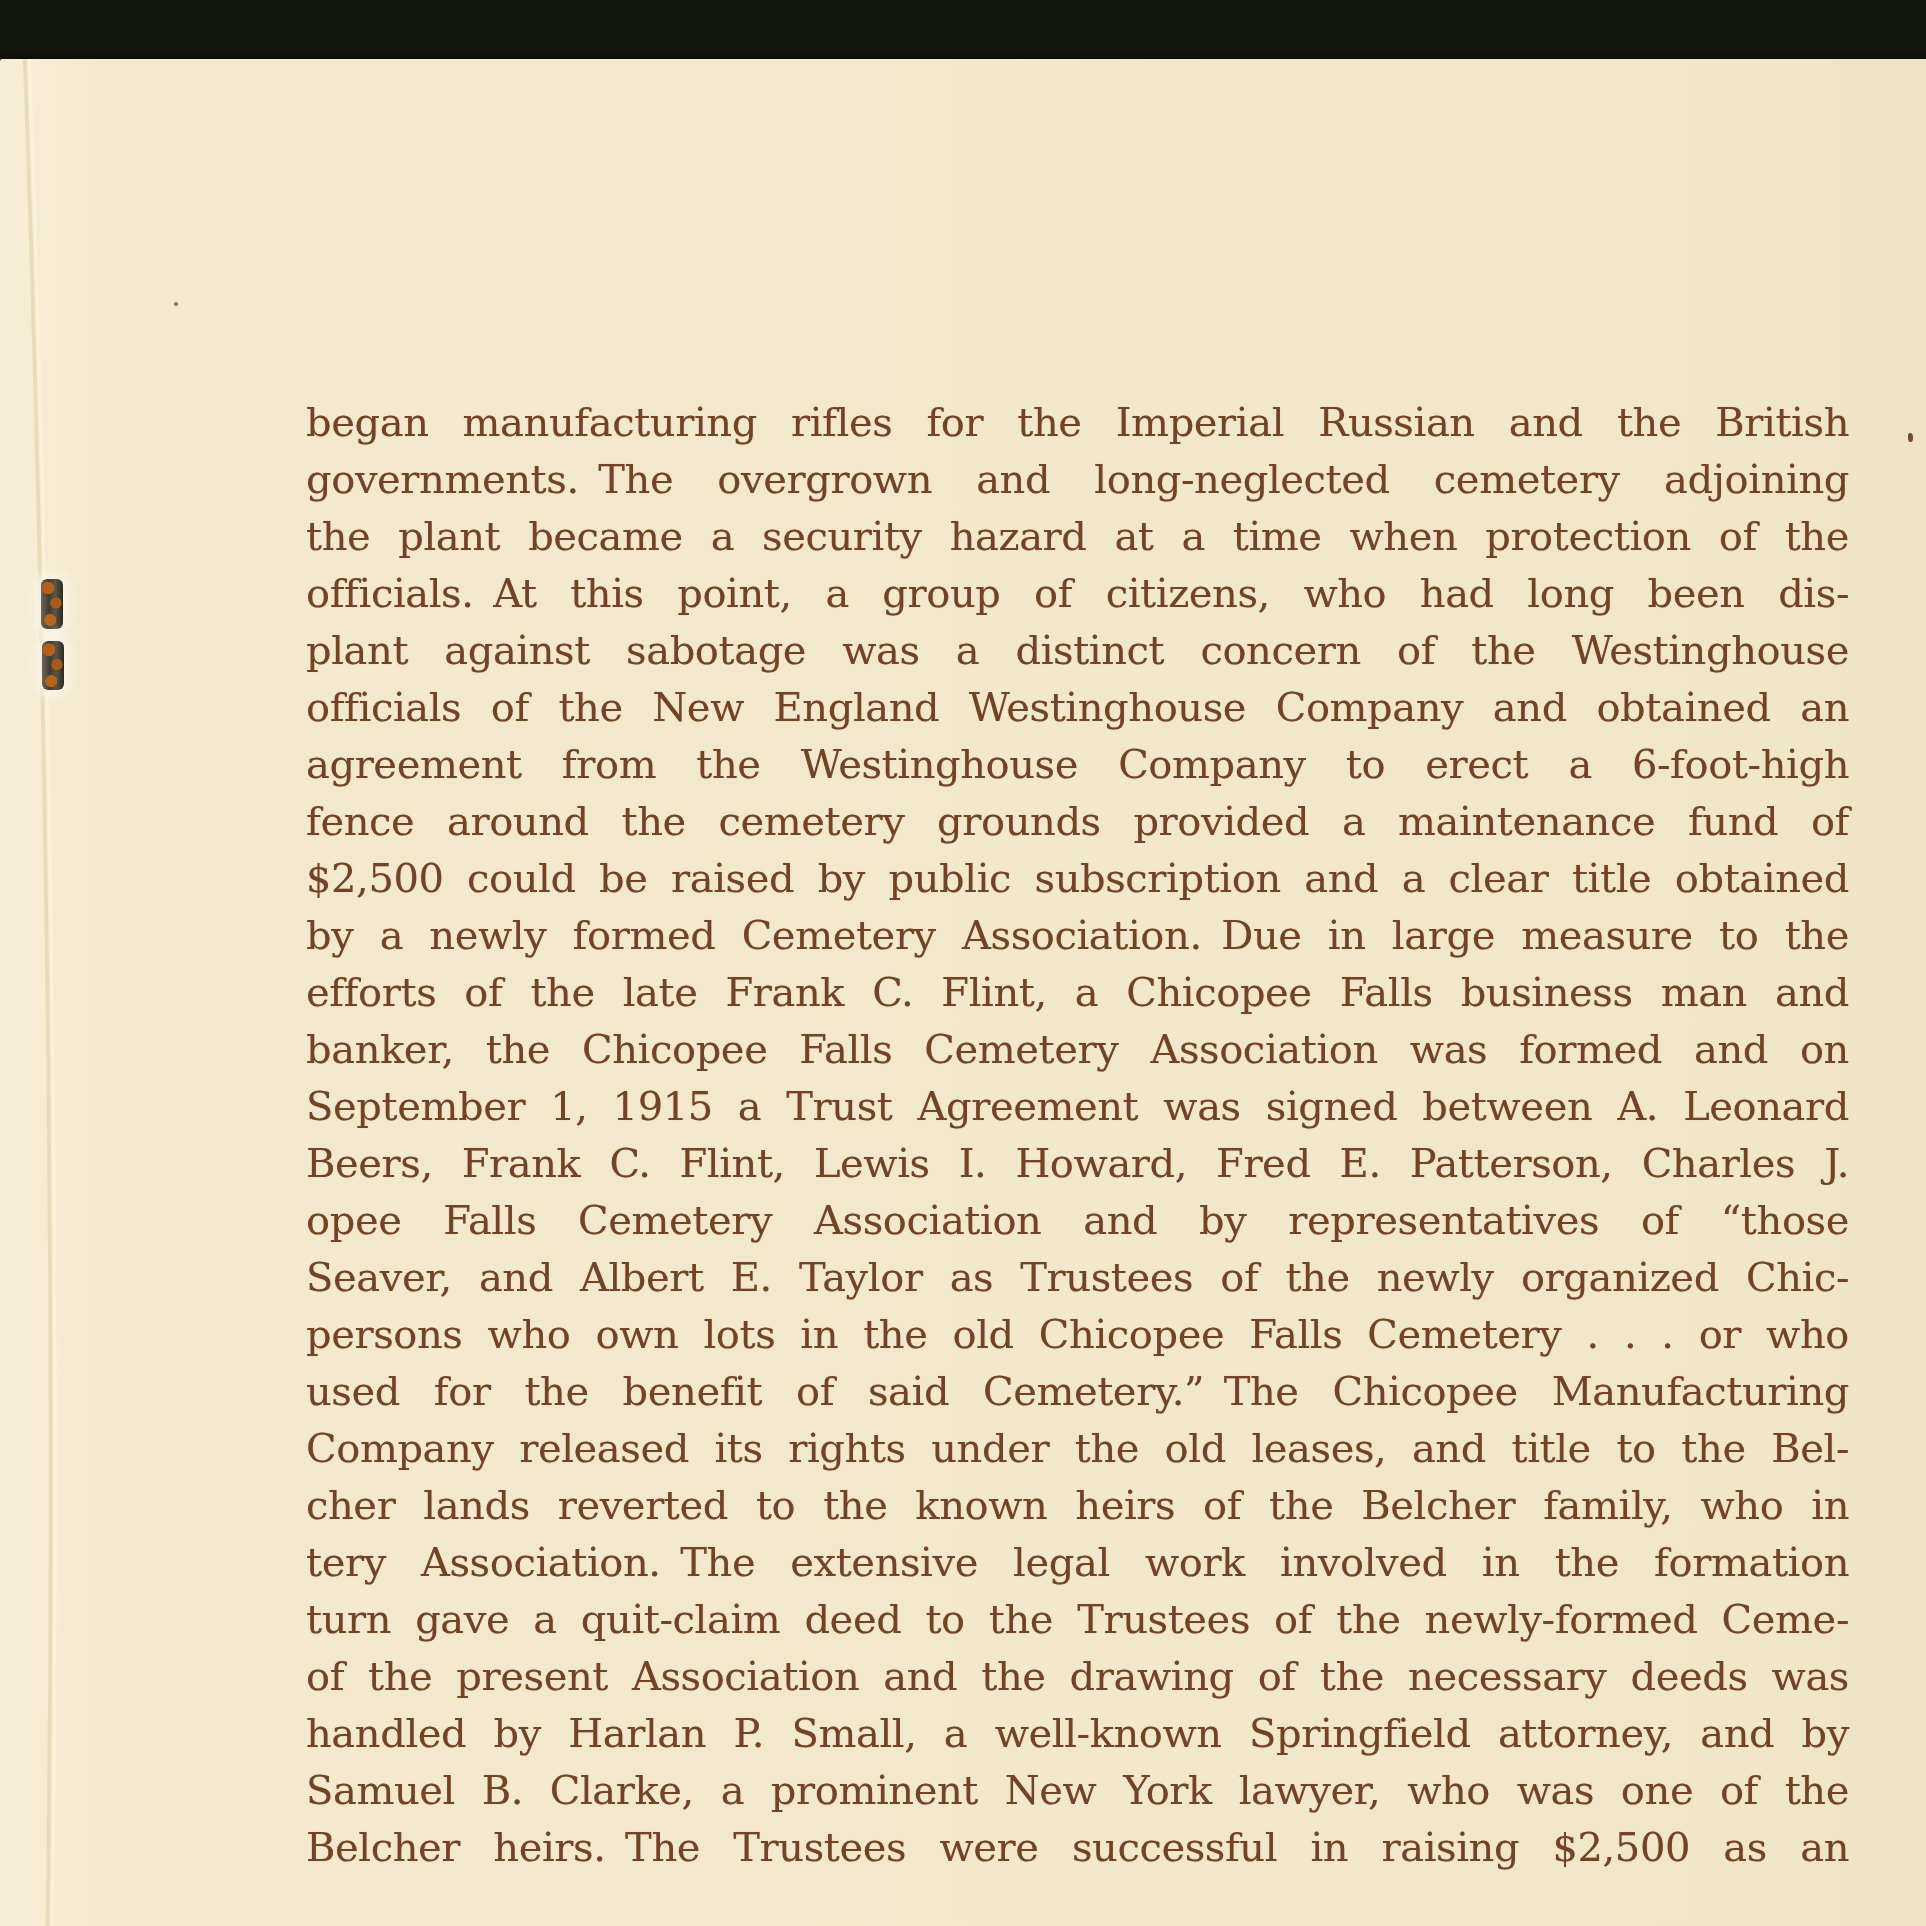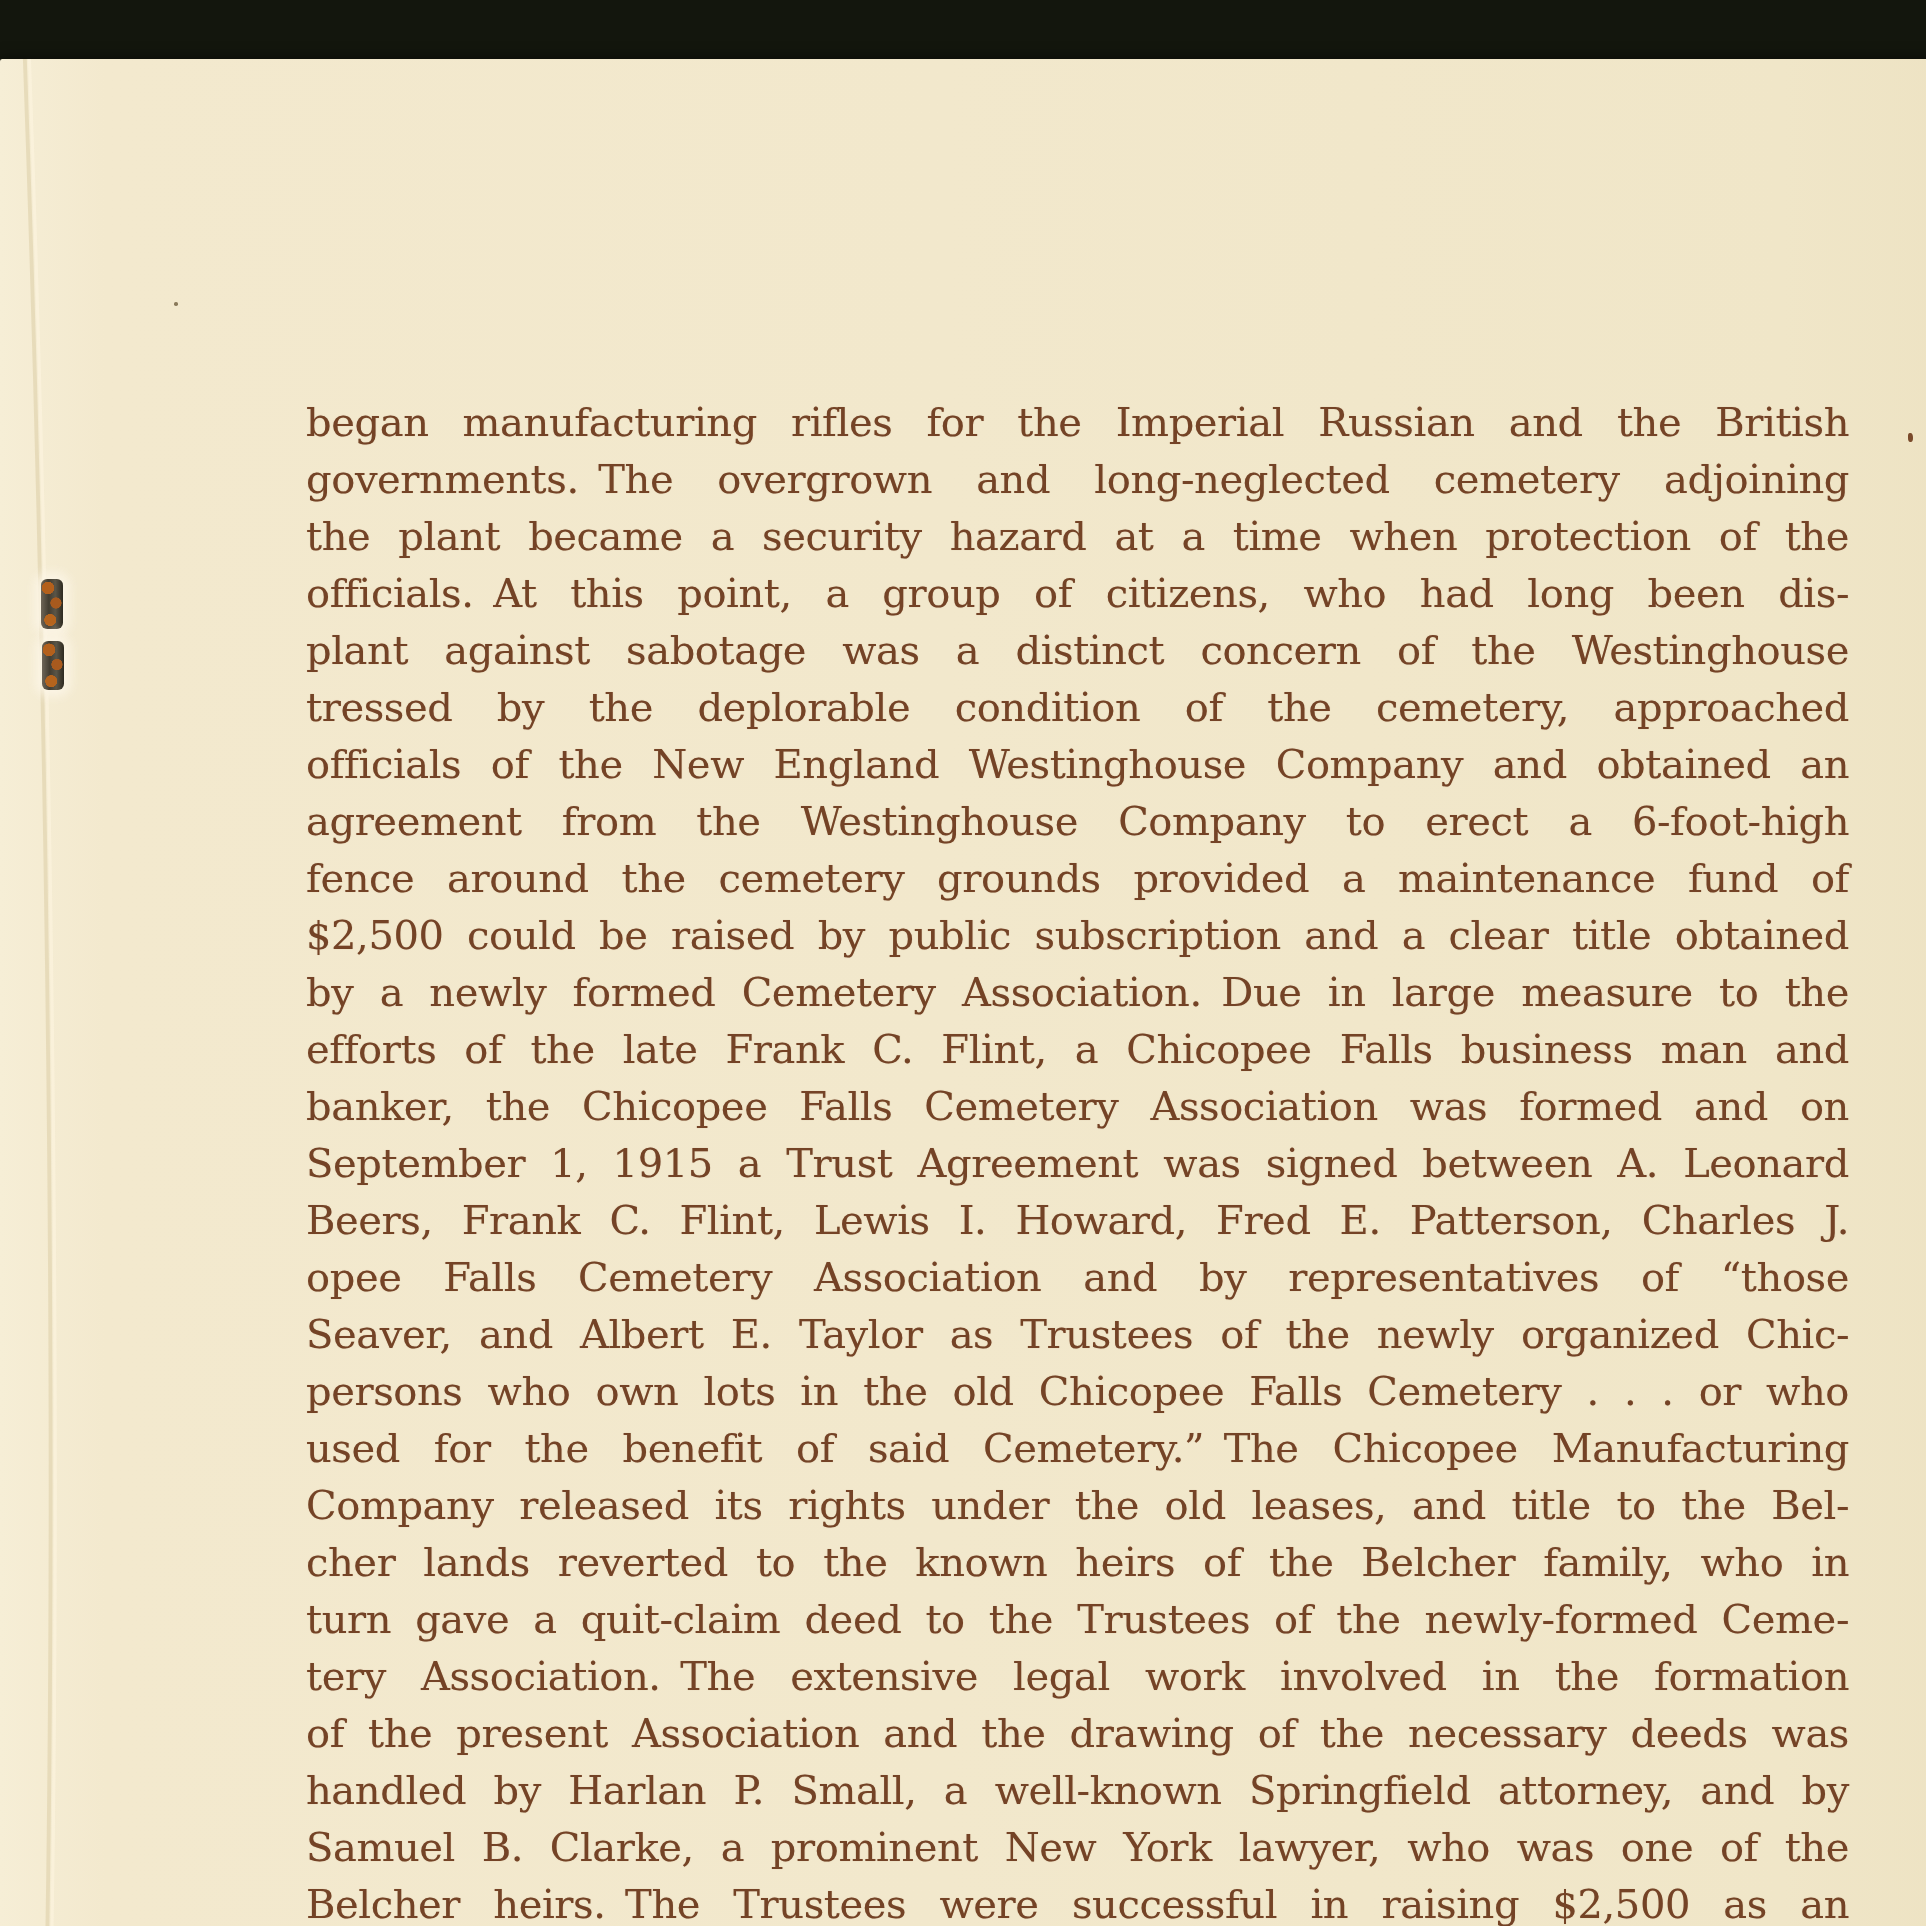--- a/index.html
+++ b/index.html
@@ -85,38 +85,37 @@
     <div class="speck sp1"></div>
     <div class="speck sp2"></div>
 
     <div class="page-text">
 
     <div class="text-line">began manufacturing rifles for the Imperial Russian and the British</div>
         <div class="text-line">governments. The overgrown and long-neglected cemetery adjoining</div>
         <div class="text-line">the plant became a security hazard at a time when protection of the</div>
         <div class="text-line">officials. At this point, a group of citizens, who had long been dis-</div>
         <div class="text-line">plant against sabotage was a distinct concern of the Westinghouse</div>
-        <div class="text-line">tressed by the deplorable condition of the cemetery, approached</div>
         <div class="text-line">officials of the New England Westinghouse Company and obtained an</div>
         <div class="text-line">agreement from the Westinghouse Company to erect a 6-foot-high</div>
         <div class="text-line">fence around the cemetery grounds provided a maintenance fund of</div>
         <div class="text-line">$2,500 could be raised by public subscription and a clear title obtained</div>
         <div class="text-line">by a newly formed Cemetery Association. Due in large measure to the</div>
         <div class="text-line">efforts of the late Frank C. Flint, a Chicopee Falls business man and</div>
         <div class="text-line">banker, the Chicopee Falls Cemetery Association was formed and on</div>
         <div class="text-line">September 1, 1915 a Trust Agreement was signed between A. Leonard</div>
         <div class="text-line">Beers, Frank C. Flint, Lewis I. Howard, Fred E. Patterson, Charles J.</div>
         <div class="text-line">opee Falls Cemetery Association and by representatives of “those</div>
         <div class="text-line">Seaver, and Albert E. Taylor as Trustees of the newly organized Chic-</div>
         <div class="text-line">persons who own lots in the old Chicopee Falls Cemetery . . . or who</div>
         <div class="text-line">used for the benefit of said Cemetery.” The Chicopee Manufacturing</div>
         <div class="text-line">Company released its rights under the old leases, and title to the Bel-</div>
         <div class="text-line">cher lands reverted to the known heirs of the Belcher family, who in</div>
+        <div class="text-line">tery Association. The extensive legal work involved in the formation</div>
         <div class="text-line">turn gave a quit-claim deed to the Trustees of the newly-formed Ceme-</div>
-        <div class="text-line">tery Association. The extensive legal work involved in the formation</div>
         <div class="text-line">of the present Association and the drawing of the necessary deeds was</div>
         <div class="text-line">handled by Harlan P. Small, a well-known Springfield attorney, and by</div>
         <div class="text-line">Samuel B. Clarke, a prominent New York lawyer, who was one of the</div>
         <div class="text-line">Belcher heirs. The Trustees were successful in raising $2,500 as an</div>
       </div>
 
   </div>
 
 </div>
 

